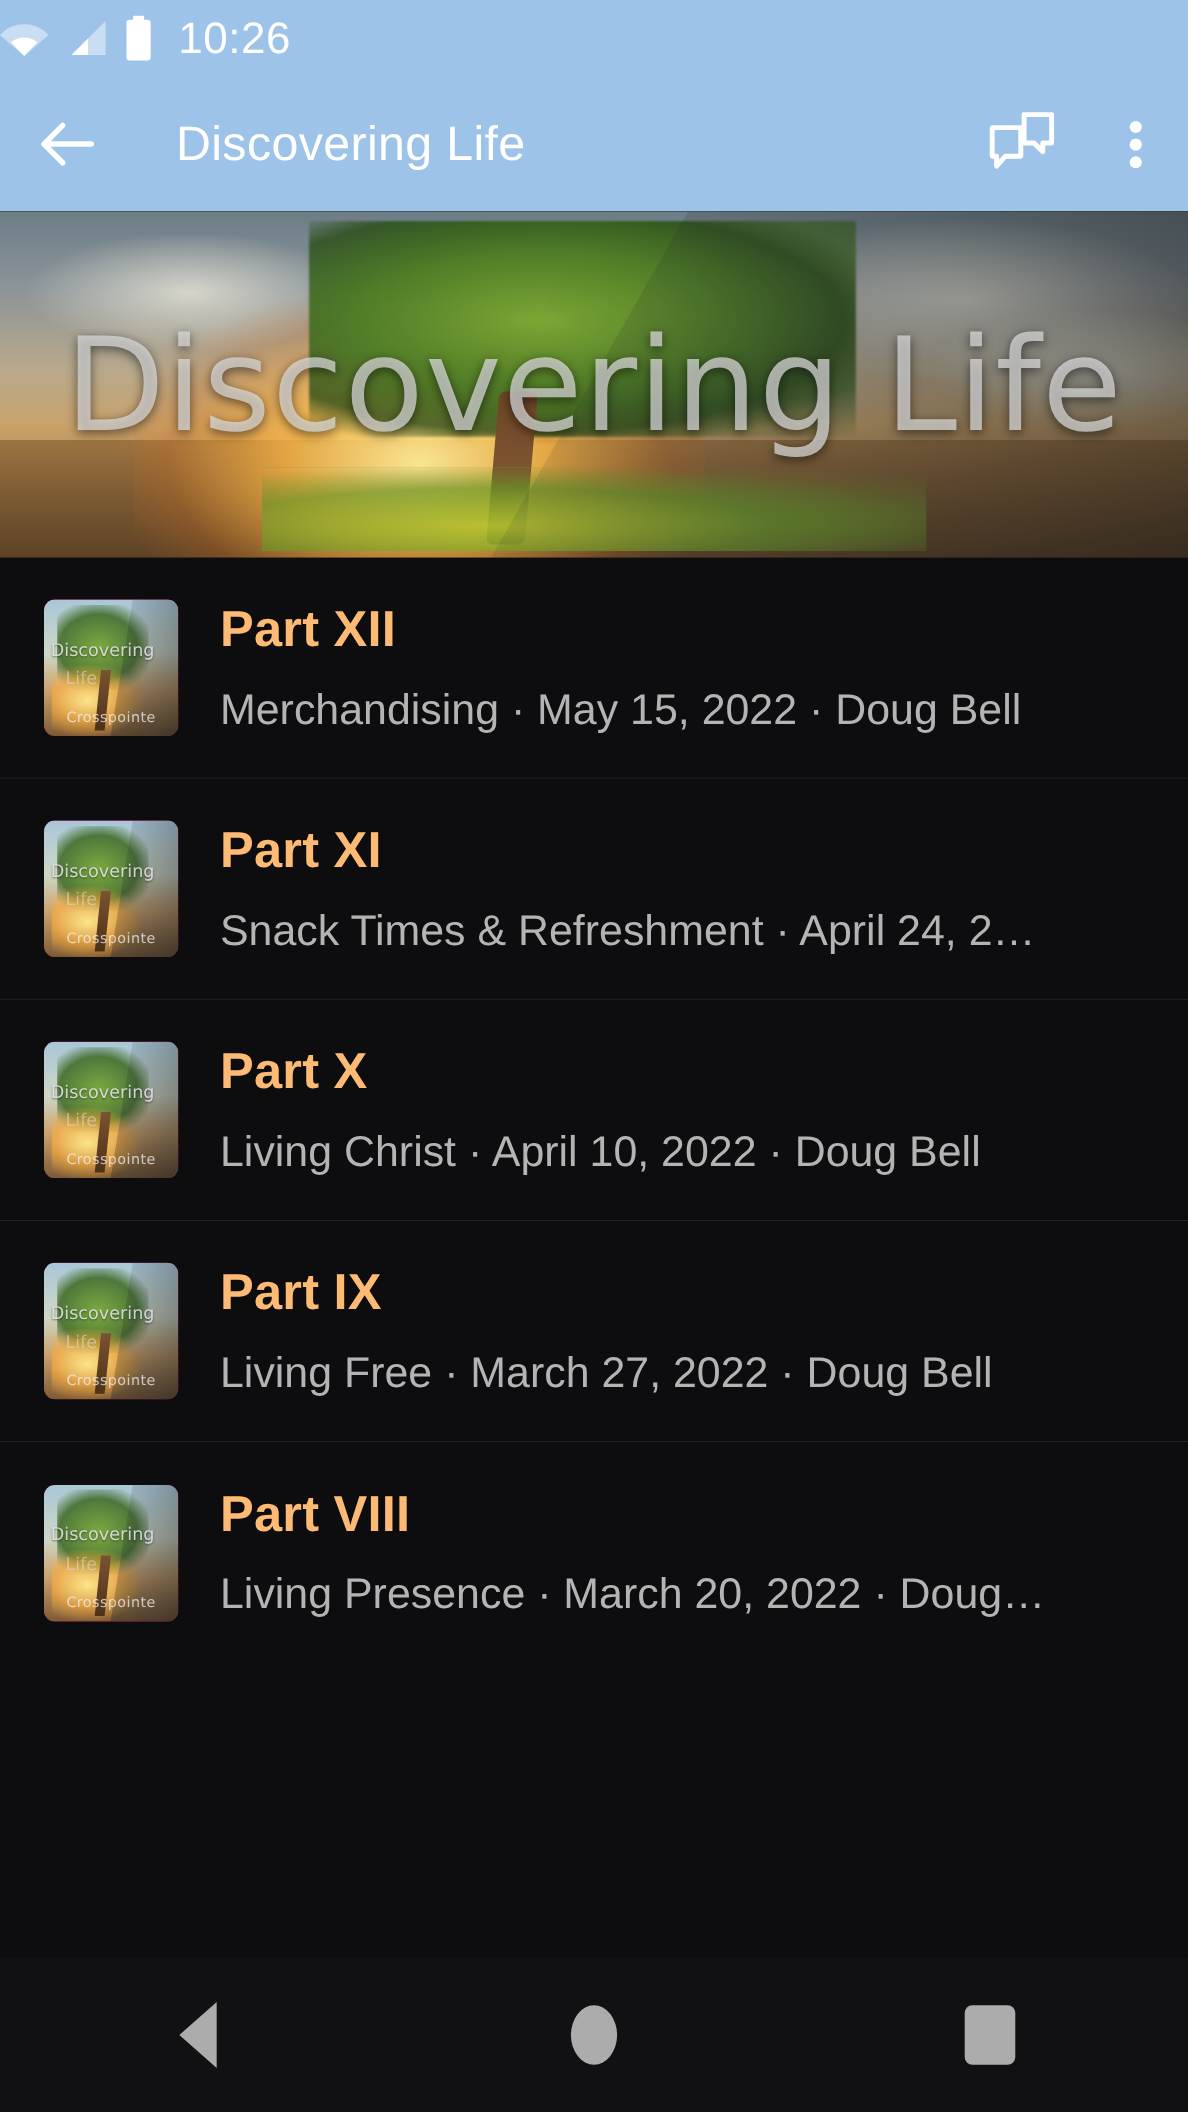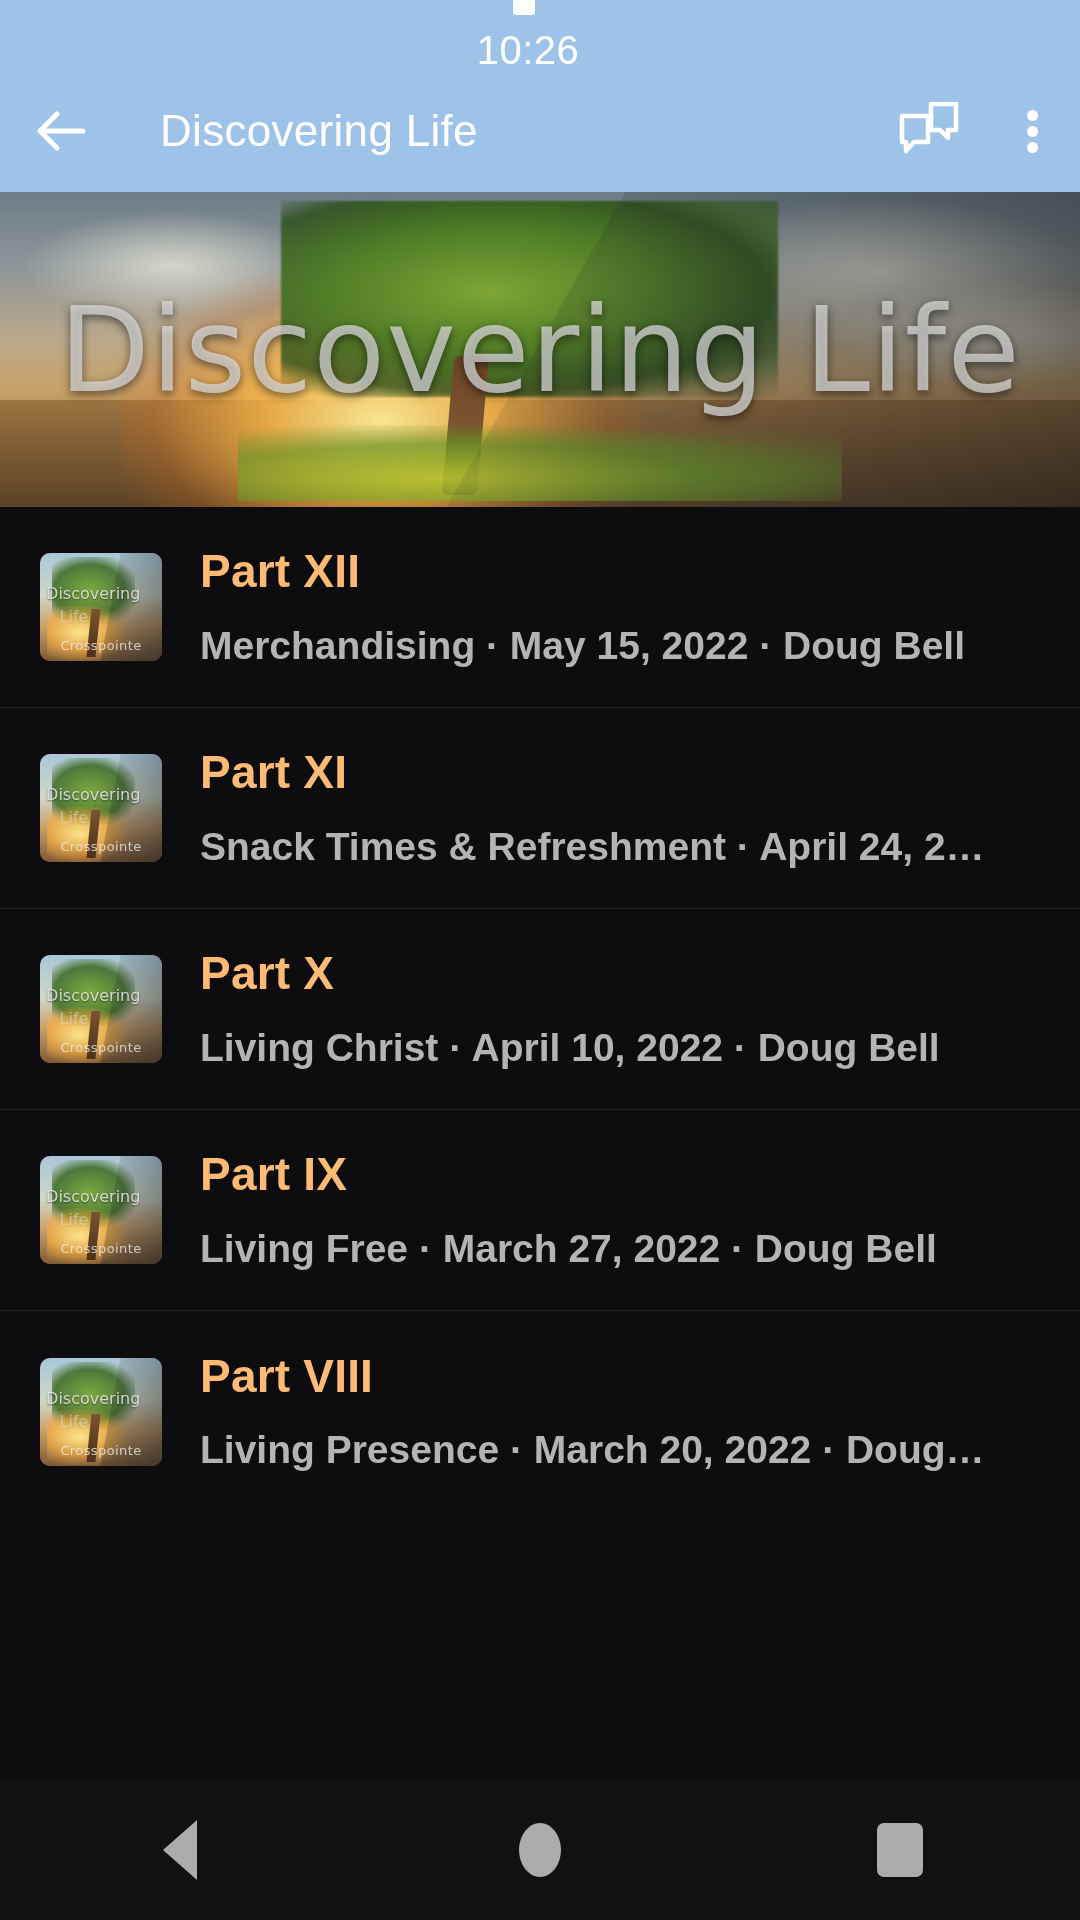--- a/index.html
+++ b/index.html
@@ -8,22 +8,22 @@
     background:#000;
     font-family:"Liberation Sans", sans-serif;
     overflow:hidden;
   }
   #screen { position:relative; width:1080px; height:1920px; background:#0d0d0f; overflow:hidden; }
 
   
   .statusbar {
     position:absolute; top:0; left:0; width:1080px; height:70px;
     background:#9dc3e8;
-    display:flex; align-items:center; justify-content:flex-end;
-    padding-right:32px; gap:14px;flex-direction:column;
+    display:flex; align-items:center; justify-content:flex-start;
+    padding-right:32px; gap:14px;
   }
   .si { display:block; }
   .wifi-ic { width:44px; height:34px; position:relative; }
   .sig-ic  { width:40px; height:34px; position:relative; }
   .bat-ic  { width:28px; height:42px; position:relative; }
   .clock {
     color:#ffffff; font-size:40px; letter-spacing:0.5px;
     font-family:"Liberation Sans", sans-serif; line-height:1; margin-left:8px;
   }
 
@@ -105,21 +105,21 @@
   .list { position:absolute; top:507px; left:0; width:1080px; bottom:140px; }
   .row {
     position:relative; display:flex; align-items:center;
     height:201px; padding:0 24px 0 40px;
     border-bottom:1px solid #232325;
     background:#0d0d0f;
   }
   .row:last-child { border-bottom:none; }
 
   .thumb {
-    position:relative; width:122px; height:108px; flex:0 0 122px;
+    position:relative; width:122px; height:124px; flex:0 0 122px;
     border-radius:10px; overflow:hidden; background:#be185d;
   }
   .th-sky { position:absolute; inset:0; background:linear-gradient(180deg,#a9c7d8 0%,#cfd7c6 40%,#caa06a 68%,#7d5a34 100%); }
   .th-glow { position:absolute; left:6%; top:48%; width:66%; height:52%;
     background:radial-gradient(ellipse at 40% 50%, rgba(255,232,140,.95), rgba(255,176,60,.6) 45%, rgba(190,110,30,0) 75%); }
   .th-canopy { position:absolute; left:10%; top:4%; width:68%; height:62%;
     background:radial-gradient(ellipse at 45% 50%, rgba(120,168,56,.95), rgba(58,104,34,.85) 55%, rgba(40,70,24,0) 80%); }
   .th-trunk { position:absolute; left:40%; top:52%; width:7%; height:44%;
     background:linear-gradient(180deg,#7a5330,#4c3119); transform:skewX(-6deg); }
   .th-wedge { position:absolute; right:-4%; top:-6%; width:56%; height:116%;
@@ -143,21 +143,21 @@
     font-family:"DejaVu Sans", sans-serif;
   }
 
   .row-text { margin-left:38px; flex:1; min-width:0; overflow:hidden; }
   .row-title {
     color:#fdba74; font-size:46px; font-weight:700;
     line-height:1.12; letter-spacing:.2px;
     white-space:nowrap; overflow:hidden;
   }
   .row-sub {
-    margin-top:26px; color:#b4b4b4; font-size:39px; font-weight:700;
+    margin-top:26px; color:#b4b4b4; font-size:39px; font-weight:400;
     line-height:1.12; white-space:nowrap; overflow:hidden;
     text-overflow:clip;
   }
 
   
   .sysnav {
     position:absolute; left:0; bottom:0; width:1080px; height:140px;
     background:#111113; display:flex; align-items:center; justify-content:space-around;
   }
   .sys-btn { width:200px; height:140px; display:flex; align-items:center; justify-content:center; }

